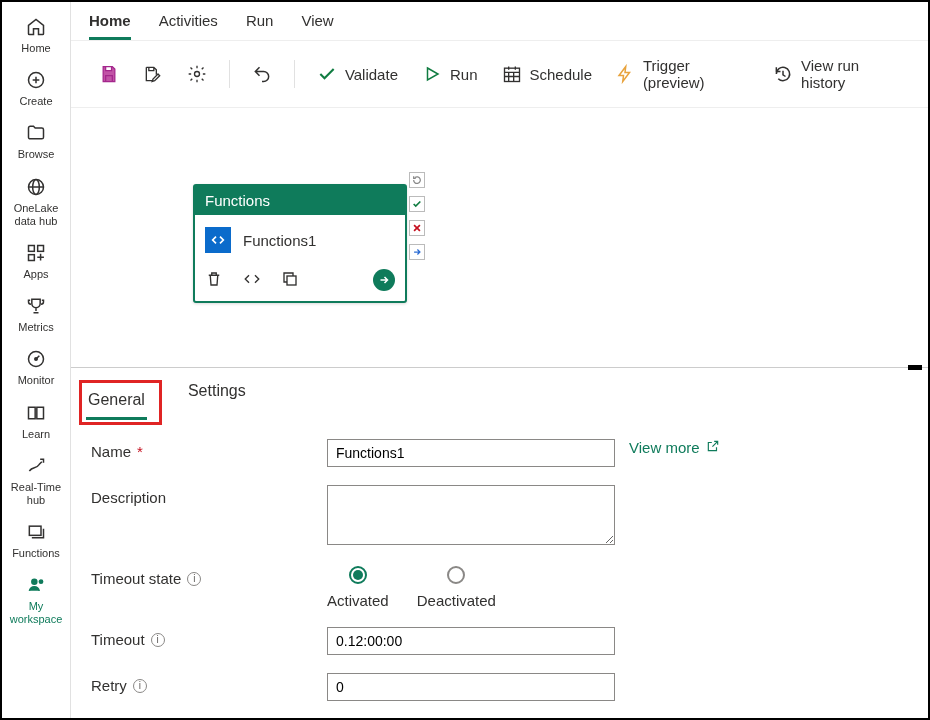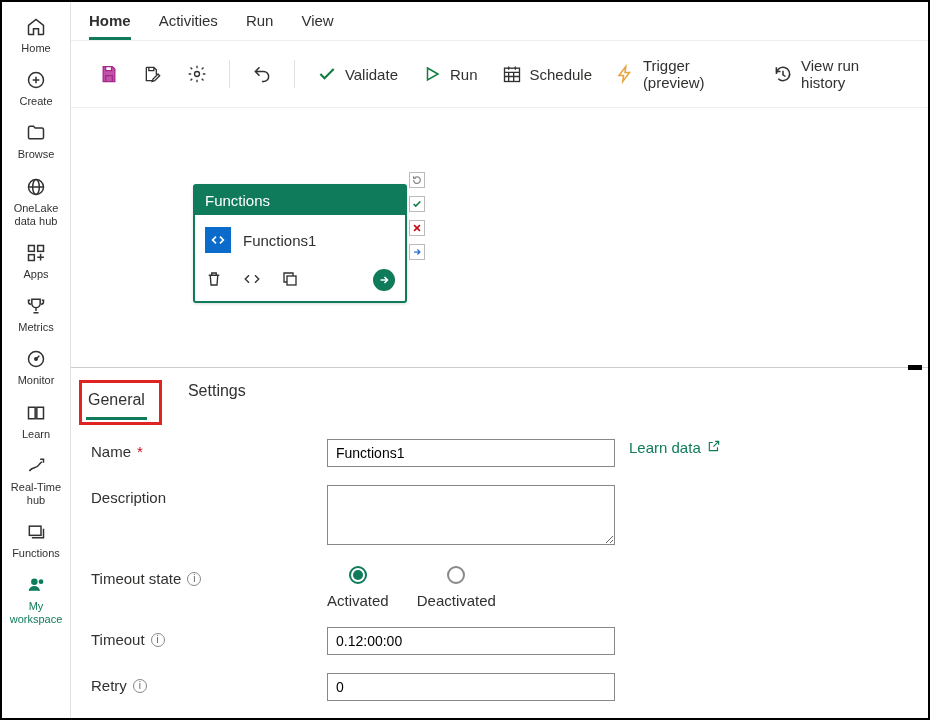--- a/index.html
+++ b/index.html
@@ -488,21 +488,21 @@
 
     <div class="form-row">
       <div class="form-label">
         <span>Name</span>
         <span class="req">*</span>
       </div>
       <div class="form-ctrl">
         <input type="text" value="Functions1" style="">
       </div>
       <a class="learn">
-        <span>Learn data</span>
+        <span>View more</span>
         <span>
           <svg width="14" height="14" viewBox="0 0 24 24" fill="none" stroke="#0f7b5b" stroke-width="2">
               <path d="M14 4h6v6M20 4l-9 9M18 14v6H4V6h6"></path>
             </svg>
         </span>
       </a>
     </div>
 
     <div class="form-row">
       <div class="form-label">Description</div>

